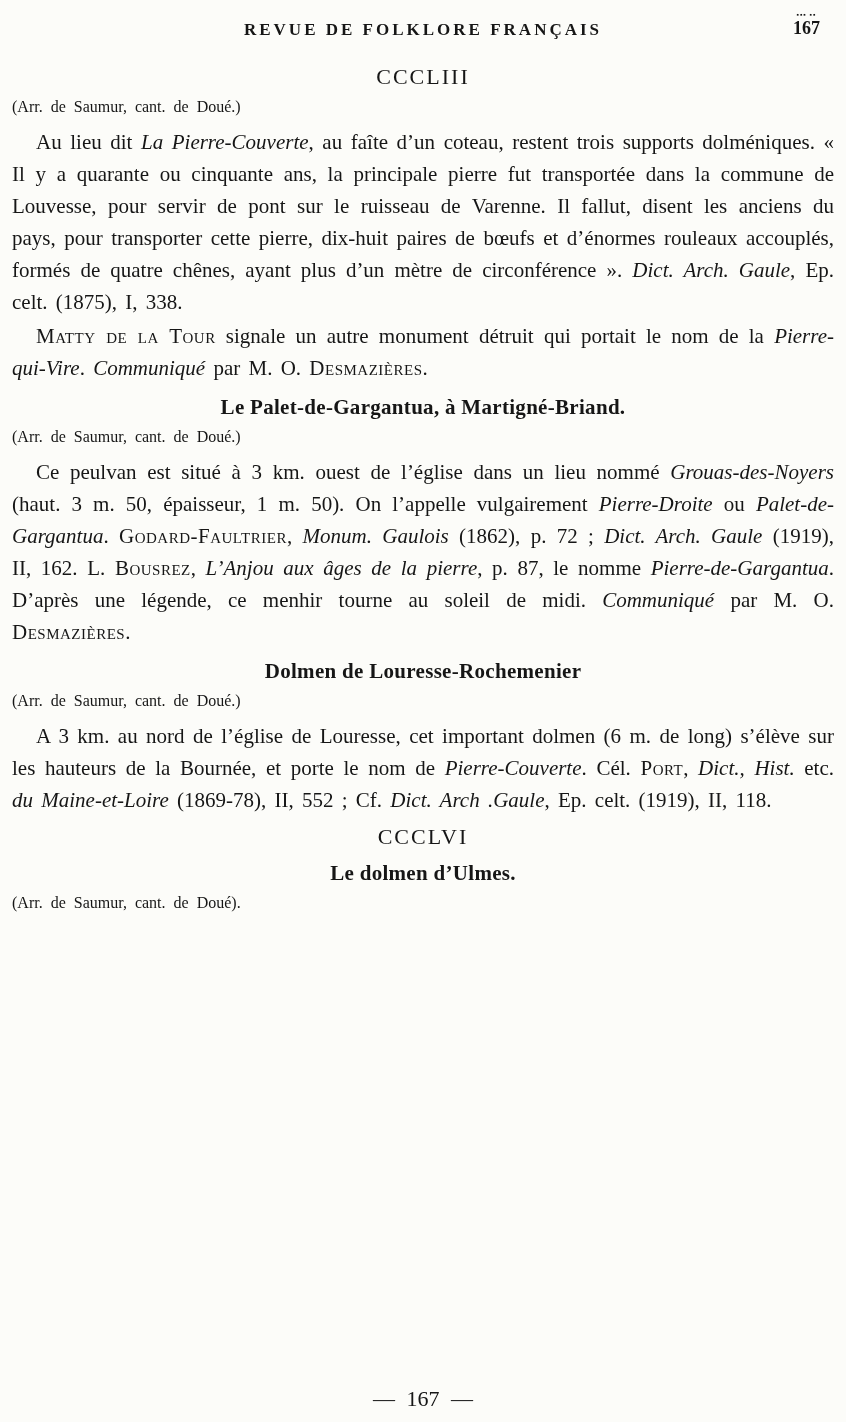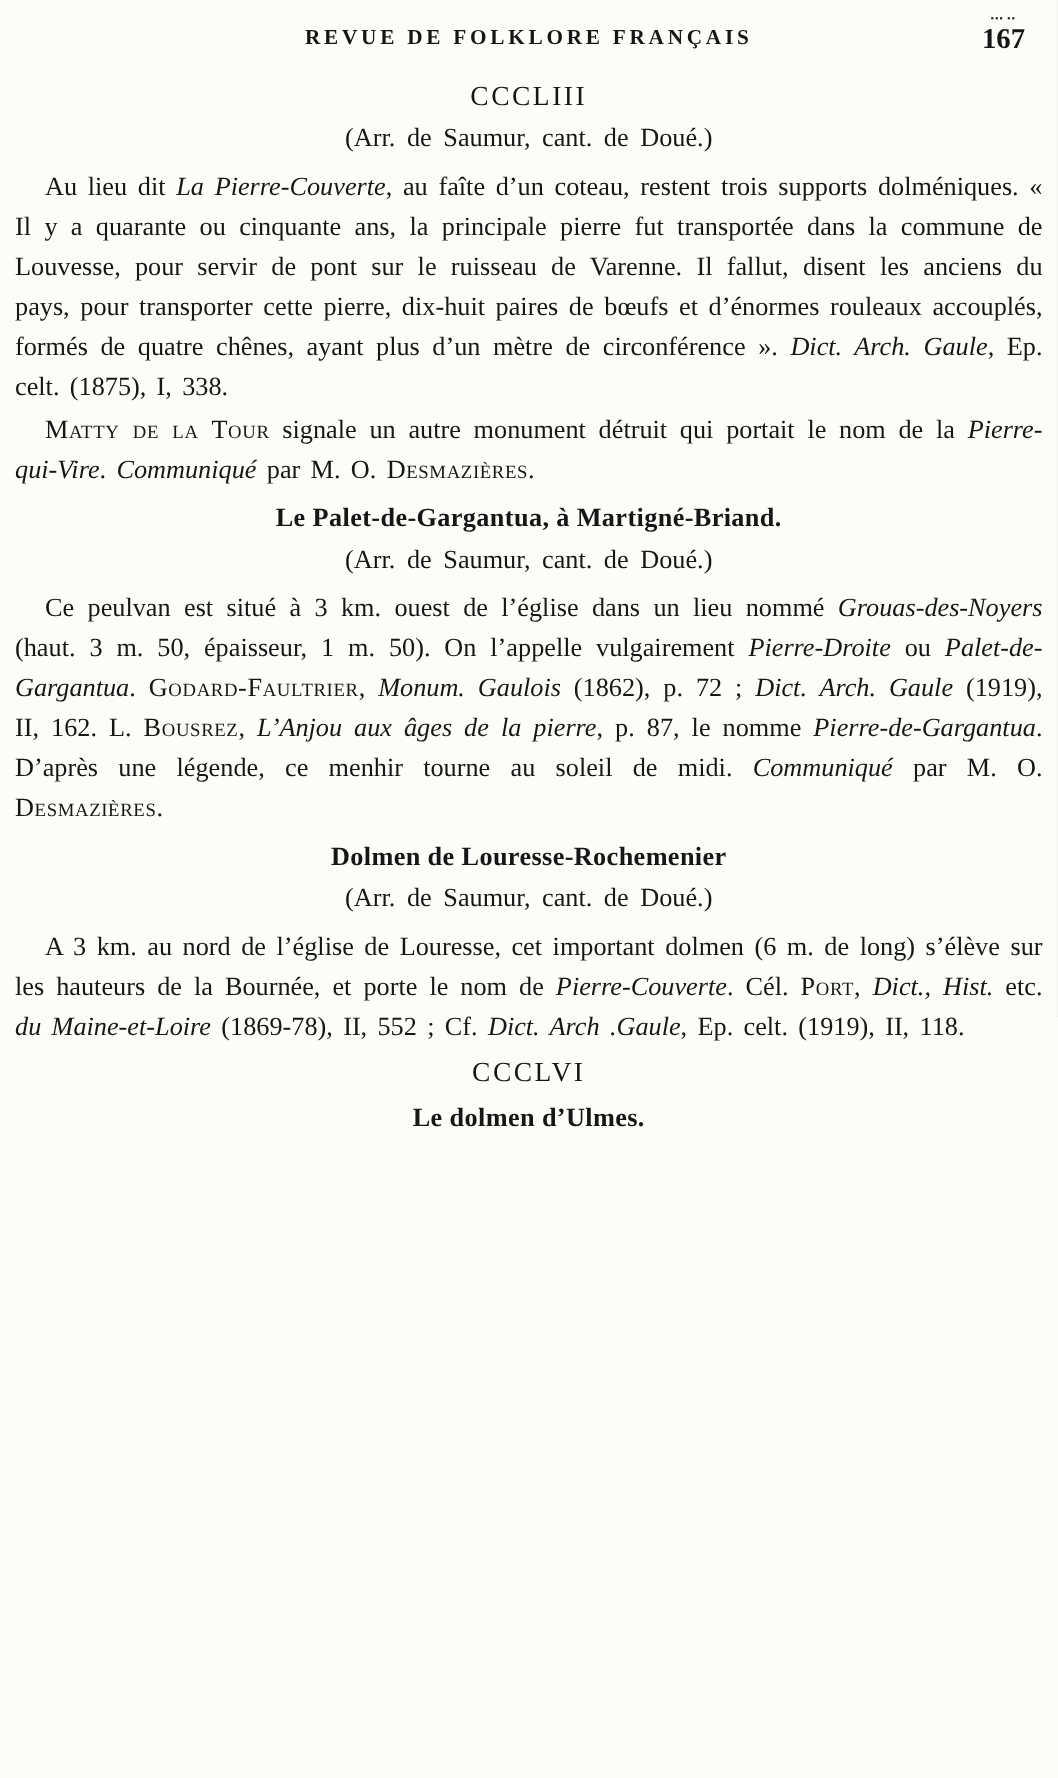--- a/index.html
+++ b/index.html
@@ -18,31 +18,31 @@
   .journal-title {
     display:inline-block;
     font-size:17px; font-weight:700;
     letter-spacing:3px;
   }
   .page-number-top {
     position:absolute; right:14px; top:0;
     text-align:center; line-height:1;
   }
   .ink-dots { display:block; font-size:7px; letter-spacing:1px; line-height:7px; color:#1a1a1a; }
-  .page-number-top .num { font-size:23px; font-weight:700;font-family:Liberation Serif, serif; }
+  .page-number-top .num { font-size:18px; font-weight:700;font-family:Liberation Serif, serif; }
   .entry-number {
     text-align:center; font-size:22px; letter-spacing:2px;
     margin-top:8px;
   }
   .entry-title {
     text-align:center; font-size:21px; font-weight:700;
     margin-top:11px; letter-spacing:0.3px;
   }
   .entry-location {
-    text-align:center; font-size:21px;
+    text-align:left; font-size:16px;
     margin-top:8px; margin-bottom:10px; word-spacing:4px;
   }
   .body-para {
     font-size:21px; line-height:32px;
     text-align:justify; text-indent:24px;
     word-spacing:3px; margin-top:2px;
   }
   .body-para .i { font-style:italic; }
   .body-para .sc { font-variant:small-caps; letter-spacing:0.5px; }
   .footer {
@@ -78,16 +78,18 @@
 
   <section class="entry">
     <h2 class="entry-title">Dolmen de Louresse-Rochemenier</h2>
     <div class="entry-location">(Arr. de Saumur, cant. de Doué.)</div>
     <p class="body-para"><span>A 3 km. au nord de l’église de Louresse, cet important dolmen (6 m. de long) s’élève sur les hauteurs de la Bournée, et porte le nom de </span><span class="i">Pierre-Couverte</span><span>. Cél. </span><span class="sc">Port</span><span>, </span><span class="i">Dict., Hist.</span><span> etc. </span><span class="i">du Maine-et-Loire</span><span> (1869-78), II, 552 ; Cf. </span><span class="i">Dict. Arch .Gaule</span><span>, Ep. celt. (1919), II, 118.</span></p>
   </section>
 
   <section class="entry">
     <div class="entry-number">CCCLVI</div>
     <h2 class="entry-title">Le dolmen d’Ulmes.</h2>
+    <div class="entry-location">(Arr. de Saumur, cant. de Doué).</div>
   </section>
 
+  <footer class="footer">— 167 —</footer>
 
 </div>
 
 </body></html>

